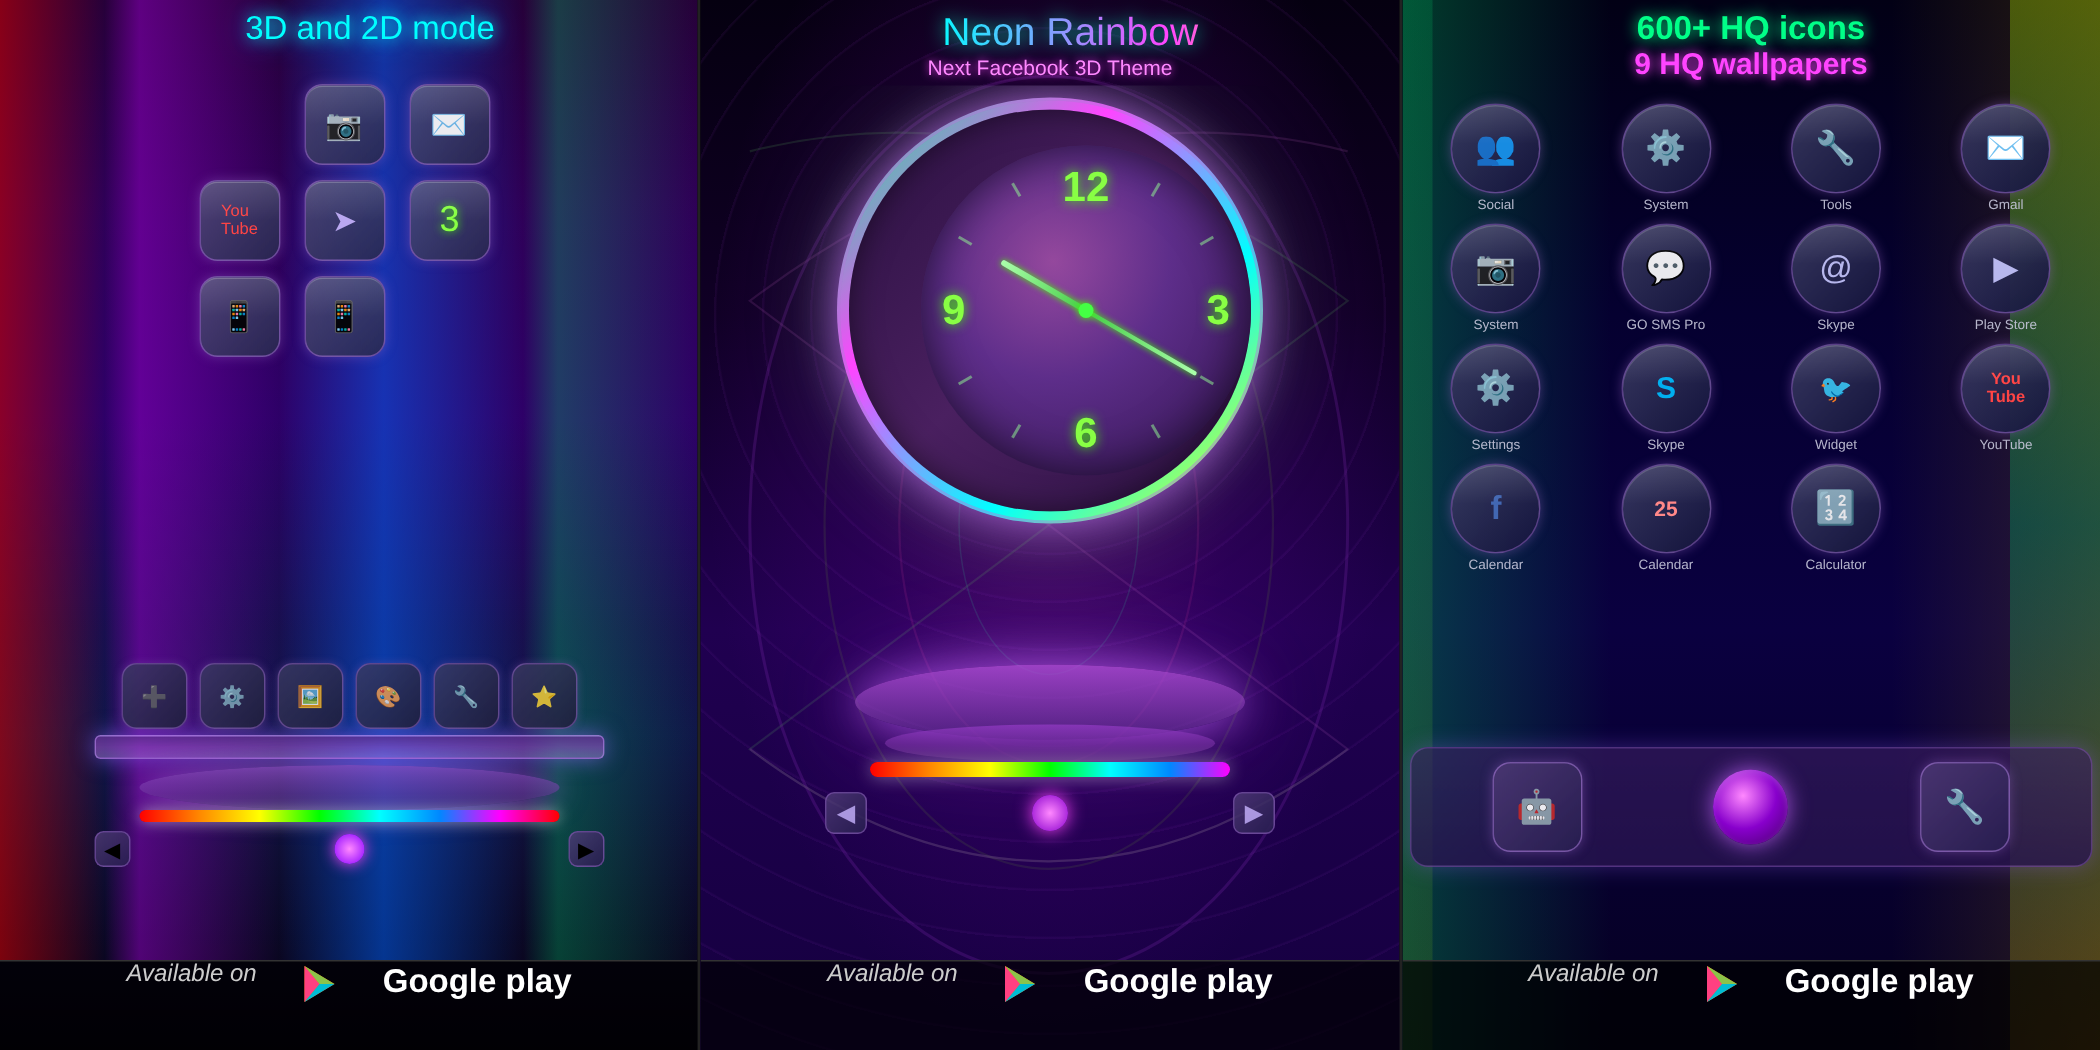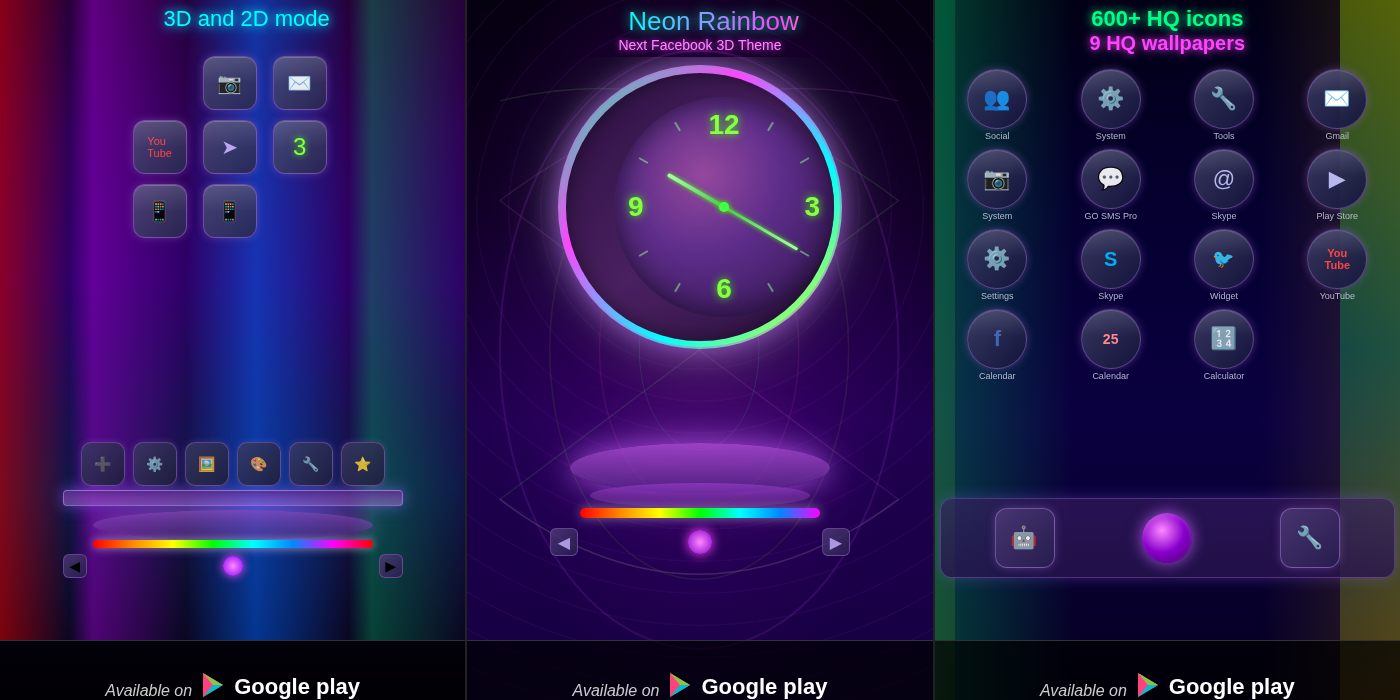--- a/index.html
+++ b/index.html
@@ -142,23 +142,23 @@
       flex: 1;
       position: relative;
       overflow: hidden;
     }
 
     
     .panel-footer {
       height: 60px;
       background: rgba(0,0,0,0.7);
       display: flex;
-      align-items: flex-end;
+      align-items: flex-start;
       justify-content: center;
-      gap: 6px;
+      gap: 27px;
       border-top: 1px solid #333;
       flex-shrink: 0;
       z-index: 10;
       position: relative;
     }
 
     .footer-text {
       color: #ccc;
       font-size: 16px;
       font-style: italic;

